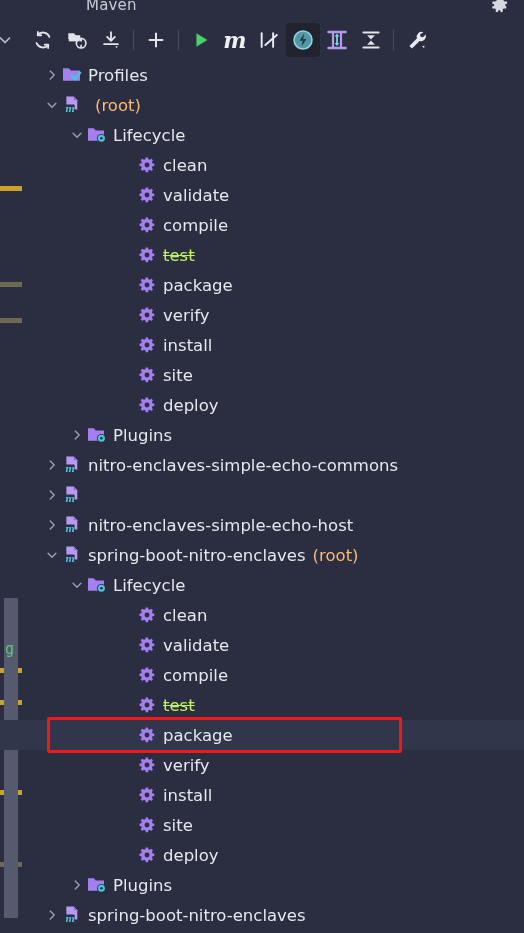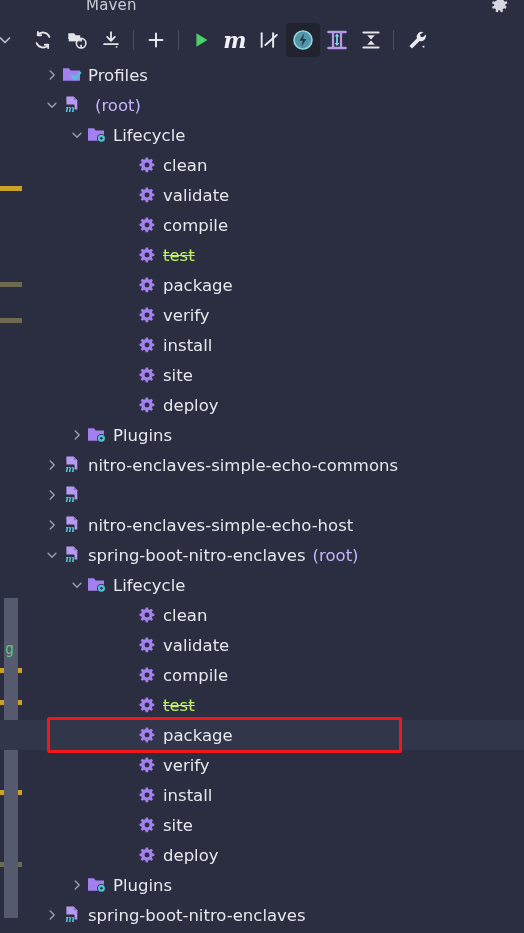--- a/index.html
+++ b/index.html
@@ -122,21 +122,21 @@
   .node-icon {
     width: 22px;
     display: flex;
     align-items: center;
     justify-content: center;
     flex: none;
     margin-right: 5px;
   }
   .node-label { flex: none; }
   .node-suffix {
-    color: #c4b5fd;
+    color: #fdba74;
     margin-left: 7px;
     flex: none;
   }
   .tree-row.disabled .node-label {
     color: #bef264;
     text-decoration: line-through;
   }
 
   
   #annotation-box {

